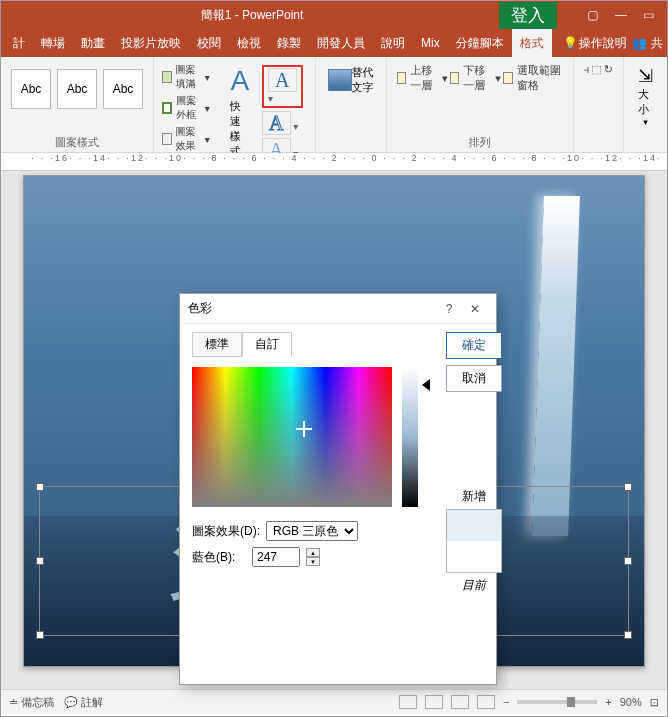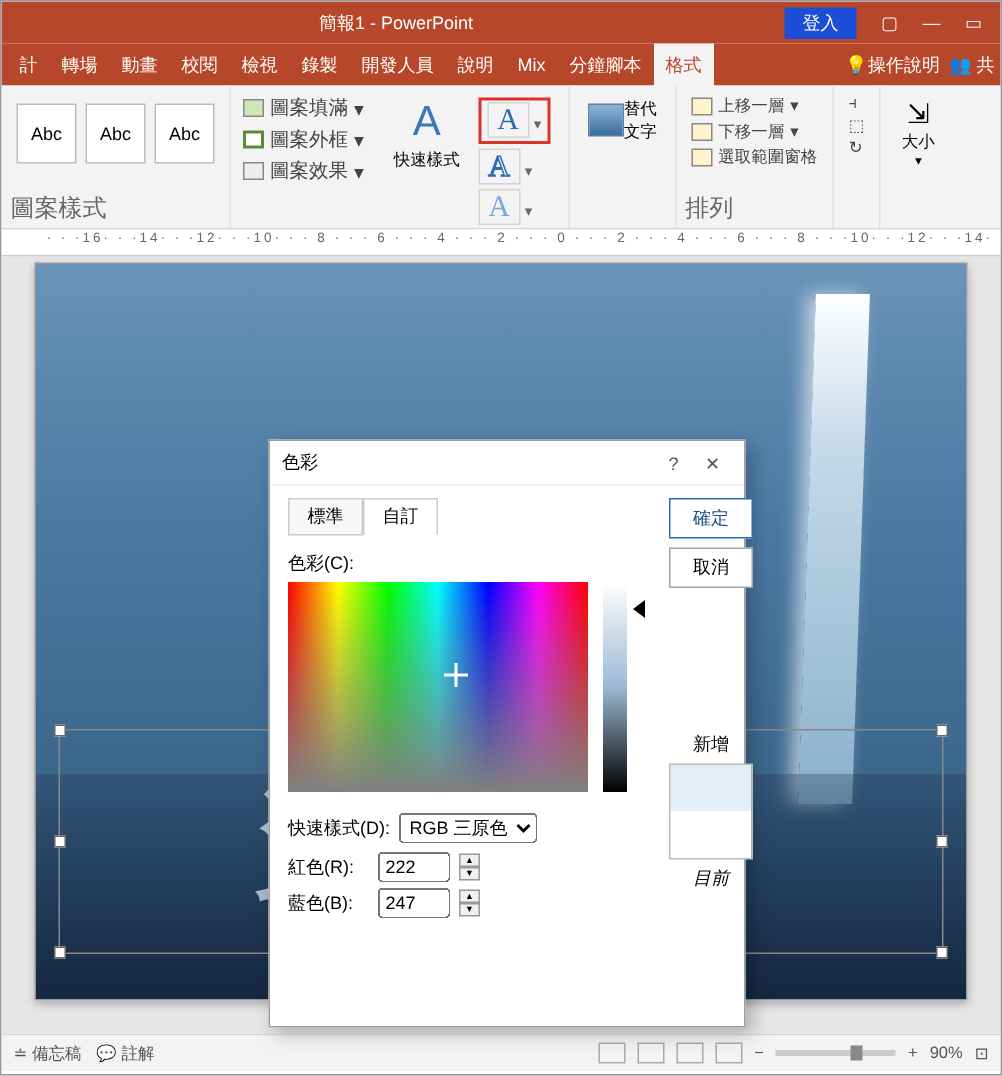--- a/index.html
+++ b/index.html
@@ -1,47 +1,47 @@
 <!DOCTYPE html>
 <html><head>
 <meta charset="utf-8">
 <style>
 * { margin: 0; padding: 0; box-sizing: border-box; font-family: "Microsoft JhengHei", "Segoe UI", sans-serif; }
 body { background: #fff; width: 668px; height: 717px; overflow: hidden; border: 1px solid #999; }
 
 
 .titlebar { background: #b7472a; color: #fff; height: 28px; display: flex; align-items: center; padding: 0 4px; font-size: 12px; }
 .titlebar .title { flex: 1; text-align: center; }
-.titlebar .login { background: #1d4ed8; padding: 2px 12px; font-size: 12px; margin-right: 8px; }
+.titlebar .login { background: #15803d; padding: 2px 12px; font-size: 17px; margin-right: 22px; }
 .titlebar .winbtn { width: 28px; text-align: center; opacity: 0.9; cursor: default; }
 
 
 .ribbon-tabs { background: #b7472a; color: #fff; height: 28px; display: flex; align-items: center; padding: 0 4px; font-size: 12px; }
 .ribbon-tabs .tab { padding: 6px 8px; cursor: pointer; }
 .ribbon-tabs .tab.active { background: #f3f3f3; color: #b7472a; }
 .ribbon-tabs .help { margin-left: auto; display: flex; align-items: center; }
 
 
 .ribbon { background: #f3f3f3; border-bottom: 1px solid #d4d4d4; height: 96px; display: flex; font-size: 11px; }
 .rgroup { border-right: 1px solid #e1e1e1; padding: 2px 6px; display: flex; flex-direction: column; justify-content: space-between; }
-.rgroup .label { text-align: left; color: #666; font-size: 16px; padding-top: 2px; }
+.rgroup .label { text-align: center; color: #666; font-size: 11px; padding-top: 2px; }
 .abc-boxes { display: flex; gap: 6px; padding: 10px 4px; }
 .abc { width: 40px; height: 40px; border: 1px solid #bbb; background: #fff; display: flex; align-items: center; justify-content: center; font-size: 12px; }
-.shape-opts { display: flex; flex-direction: column; gap: 3px; padding: 4px 2px; font-size: 13px; color: #444; }
+.shape-opts { display: flex; flex-direction: column; gap: 3px; padding: 4px 2px; font-size: 10px; color: #444; }
 .shape-opts .row { display: flex; align-items: center; gap: 4px; cursor: pointer; }
 .shape-opts .row .sw { width: 14px; height: 12px; border: 1px solid #888; background: #cfe6b8; }
 .quickstyle { display: flex; flex-direction: column; align-items: center; padding: 6px; gap: 2px; }
 .quickstyle .icon { font-size: 28px; color: #3b78b5; }
 .letterA-group { display: flex; flex-direction: column; gap: 4px; padding: 6px 6px; }
 .letterA-box { border: 2px solid #d9342b; padding: 2px 4px; }
 .letterA-group .big { font-size: 20px; font-family: Georgia, serif; color: #2b6cb0; border: 1px solid #d4d4d4; padding: 0 6px; }
 .letterA-group .dd { font-size: 10px; color: #666; }
 .alt-text { display: flex; flex-direction: row; align-items: center; padding: 6px; font-size: 11px; }
 .alt-text .icon { width: 24px; height: 22px; background: linear-gradient(#8fb3d9,#3b6e9e); border: 1px solid #5a7fa3; }
-.arrange { display: flex; flex-direction: column; gap: 2px; padding: 4px 4px; font-size: 11px; color: #444; }
+.arrange { display: flex; flex-direction: row; gap: 2px; padding: 4px 4px; font-size: 11px; color: #444; }
 .arrange .row { display: flex; align-items: center; gap: 4px; cursor: pointer; }
 .arrange .ic { width: 14px; height: 12px; border: 1px solid #888; background: #fff3cc; }
 .size-g { display: flex; flex-direction: column; align-items: center; padding: 6px 8px; }
 .size-g .icon { font-size: 18px; }
 
 
 .canvas-wrap { position: relative; background: #e6e6e6; height: 536px; }
 .ruler { background: #fff; height: 18px; border-bottom: 1px solid #ccc; font-size: 9px; color: #666; padding-left: 30px; letter-spacing: 2px; white-space: nowrap; overflow: hidden; }
 .slide { position: absolute; left: 22px; top: 22px; right: 22px; bottom: 22px; background: linear-gradient(180deg,#6a93b8 0%,#4a7aa3 35%,#2f5578 100%); border: 1px solid #999; box-shadow: 0 2px 6px rgba(0,0,0,0.3); overflow: hidden; }
 .tower { position: absolute; right: 70px; top: 20px; width: 36px; height: 340px; background: linear-gradient(180deg,#fff,#c5dae9 30%,#8ab0ca); transform: skewX(-2deg); box-shadow: -6px 0 12px rgba(255,255,255,0.6); }
@@ -102,20 +102,21 @@
   <div class="login">登入</div>
   <div class="winbtn">▢</div>
   <div class="winbtn">—</div>
   <div class="winbtn">▭</div>
 </div>
 
 <div class="ribbon-tabs">
   <div class="tab">計</div>
   <div class="tab">轉場</div>
   <div class="tab">動畫</div>
+  <div class="tab">投影片放映</div>
   <div class="tab">校閱</div>
   <div class="tab">檢視</div>
   <div class="tab">錄製</div>
   <div class="tab">開發人員</div>
   <div class="tab">說明</div>
   <div class="tab">Mix</div>
   <div class="tab">分鐘腳本</div>
   <div class="tab active">格式</div>
   <div class="help">
     <span>💡</span>
@@ -243,44 +244,35 @@
       <div class="t">色彩</div>
       <div class="b">?</div>
       <div class="b">✕</div>
     </div>
     <div class="dlg-body">
       <div class="dlg-left">
         <div class="tabs2">
           <div class="t2">標準</div>
           <div class="t2 active">自訂</div>
         </div>
-        <div class="lbl">色彩(C):</div>
         <div style="display:flex">
           <div class="spectrum">
             <div class="cross"></div>
           </div>
           <div class="lum-strip">
             <div class="lum-arrow"></div>
           </div>
         </div>
         <div class="mode-row">
-          <span>快速樣式(D):</span>
+          <span>圖案效果(D):</span>
           <select>
             <option>RGB 三原色</option>
           </select>
         </div>
         <div class="rgb-rows">
-          <div class="rr">
-            <span class="lab">紅色(R):</span>
-            <input value="222" style="">
-            <div class="spin">
-                <div class="s">▴</div>
-                <div class="s">▾</div>
-              </div>
-          </div>
           <div class="rr">
             <span class="lab">藍色(B):</span>
             <input value="247" style="">
             <div class="spin">
                 <div class="s">▴</div>
                 <div class="s">▾</div>
               </div>
           </div>
         </div>
       </div>

